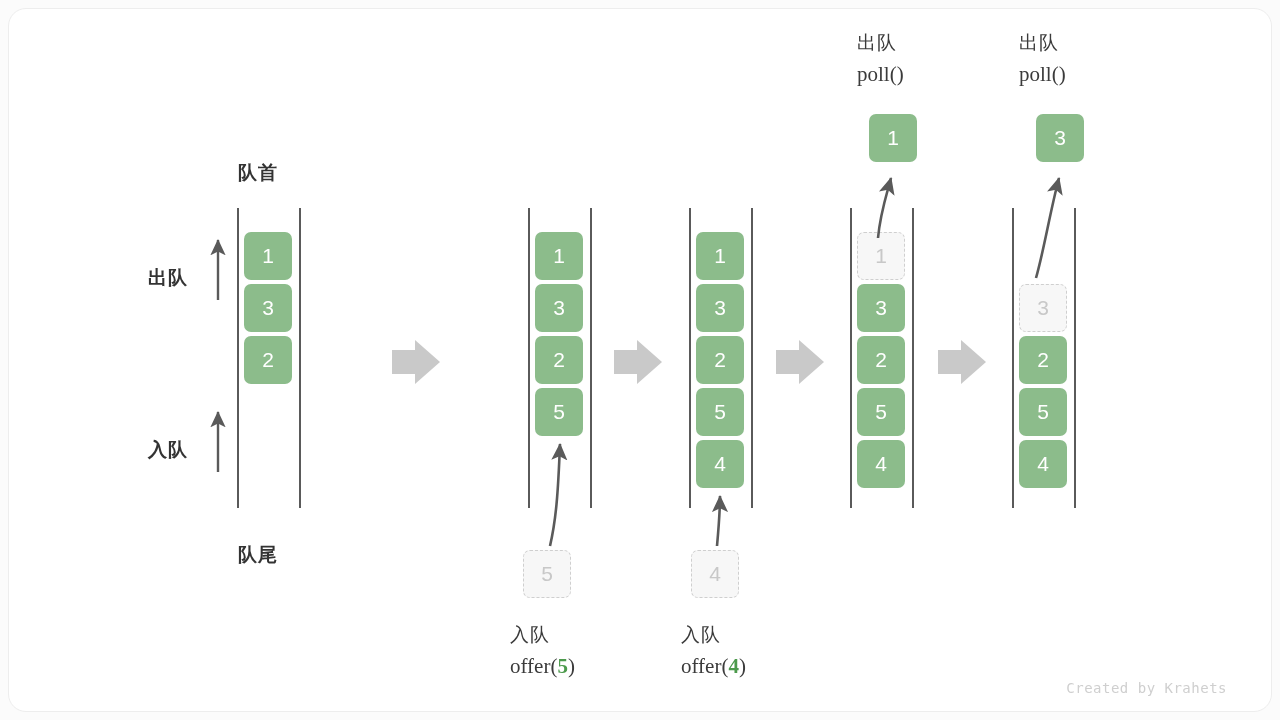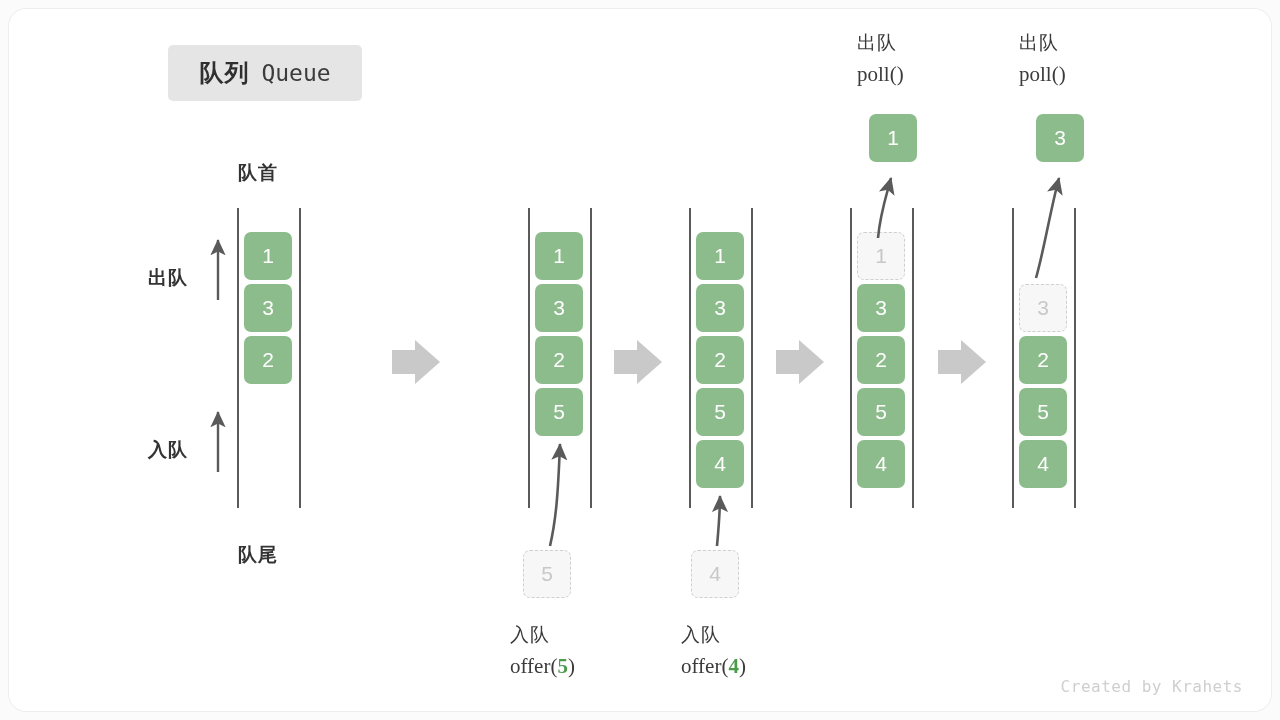--- a/index.html
+++ b/index.html
@@ -116,38 +116,34 @@
     left: 0;
     top: 0;
     width: 1280px;
     height: 720px;
     pointer-events: none;
   }
 
   
   .watermark {
     position: absolute;
-    right: 37px;
+    right: 53px;
     bottom: 24px;
     font-family: "DejaVu Sans Mono", "Liberation Mono", monospace;
-    font-size: 16px;
+    font-size: 14px;
     color: #cfcfcf;
     letter-spacing: 0.5px;
   }
 </style>
 </head>
 <body>
 
 <div id="canvas">
   <div class="card"></div>
 
-  <div class="title-badge">
-    <span class="title-cn">队列</span>
-    <span class="title-en">Queue</span>
-  </div>
 
   <div class="lbl-bold" style="left:238px; top:160px;">队首</div>
   <div class="lbl-bold" style="left:238px; top:542px;">队尾</div>
   <div class="lbl-bold" style="left:148px; top:265px;">出队</div>
   <div class="lbl-bold" style="left:148px; top:437px;">入队</div>
 
   <div class="rail" style="left:237px; top:208px; height:300px;"></div>
   <div class="rail" style="left:299px; top:208px; height:300px;"></div>
 
   <div class="rail" style="left:528px; top:208px; height:300px;"></div>

